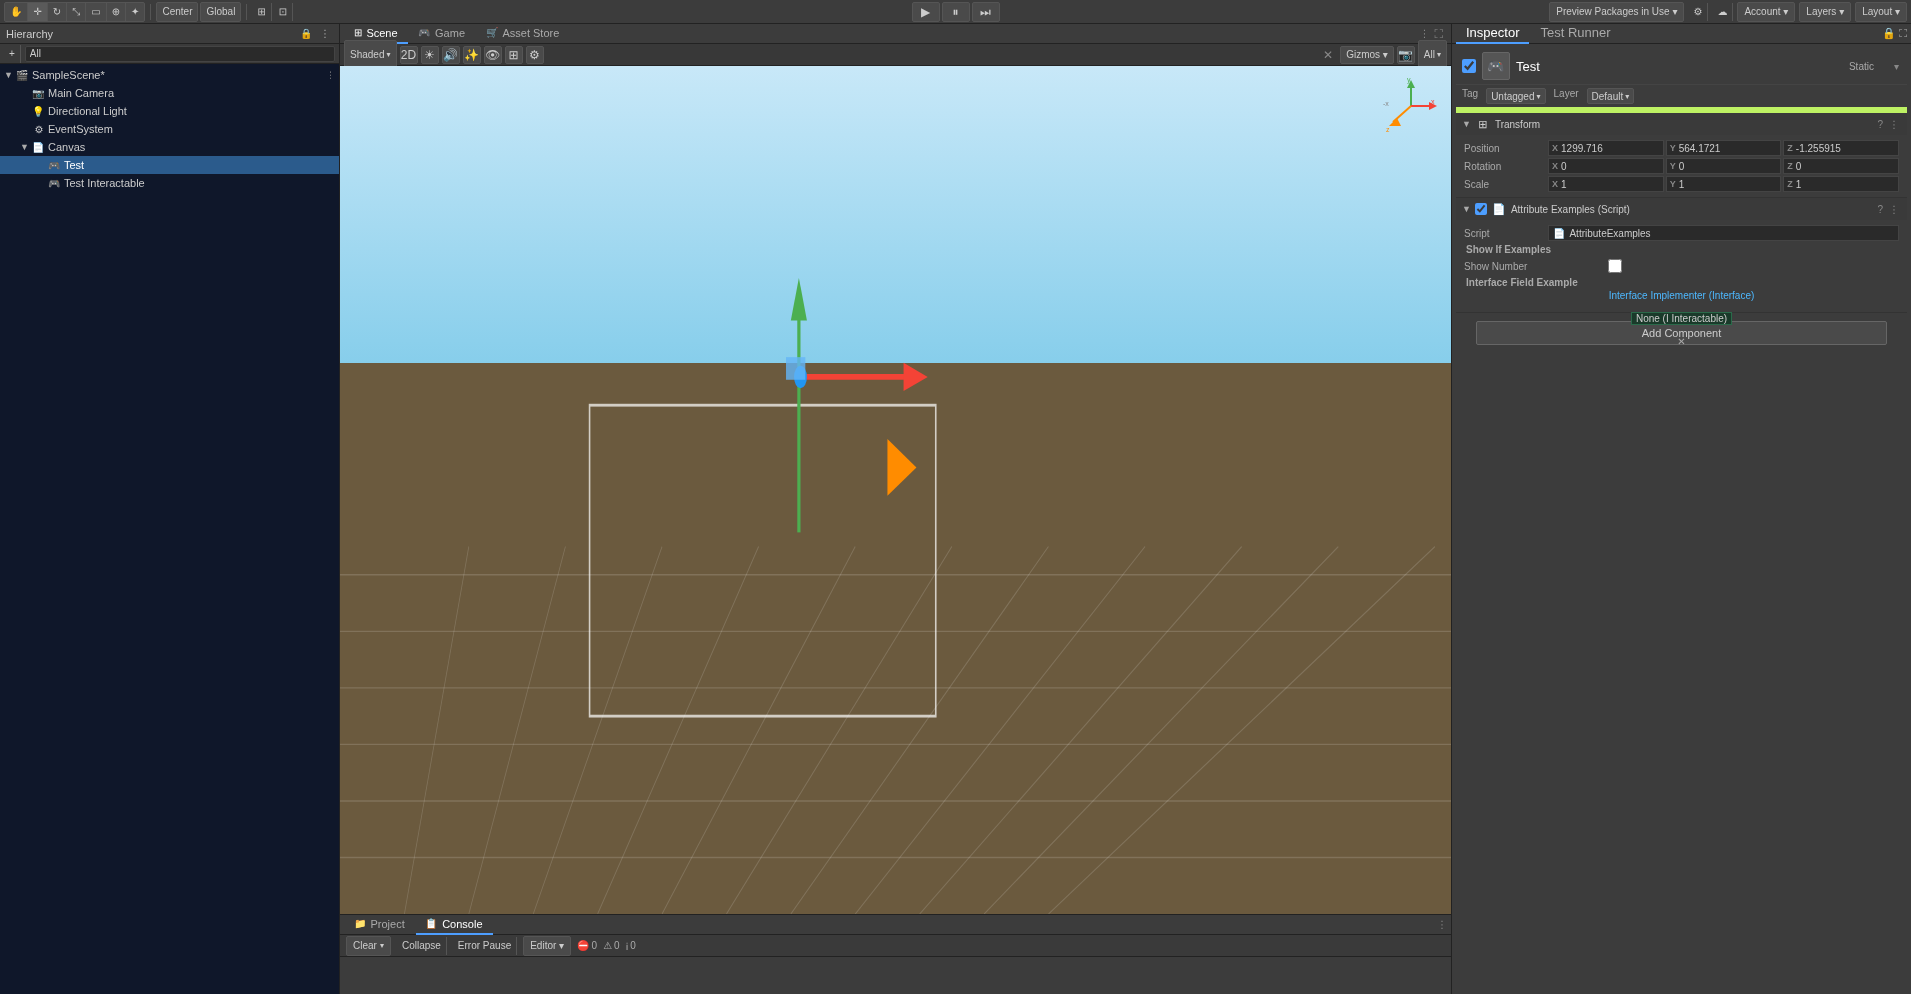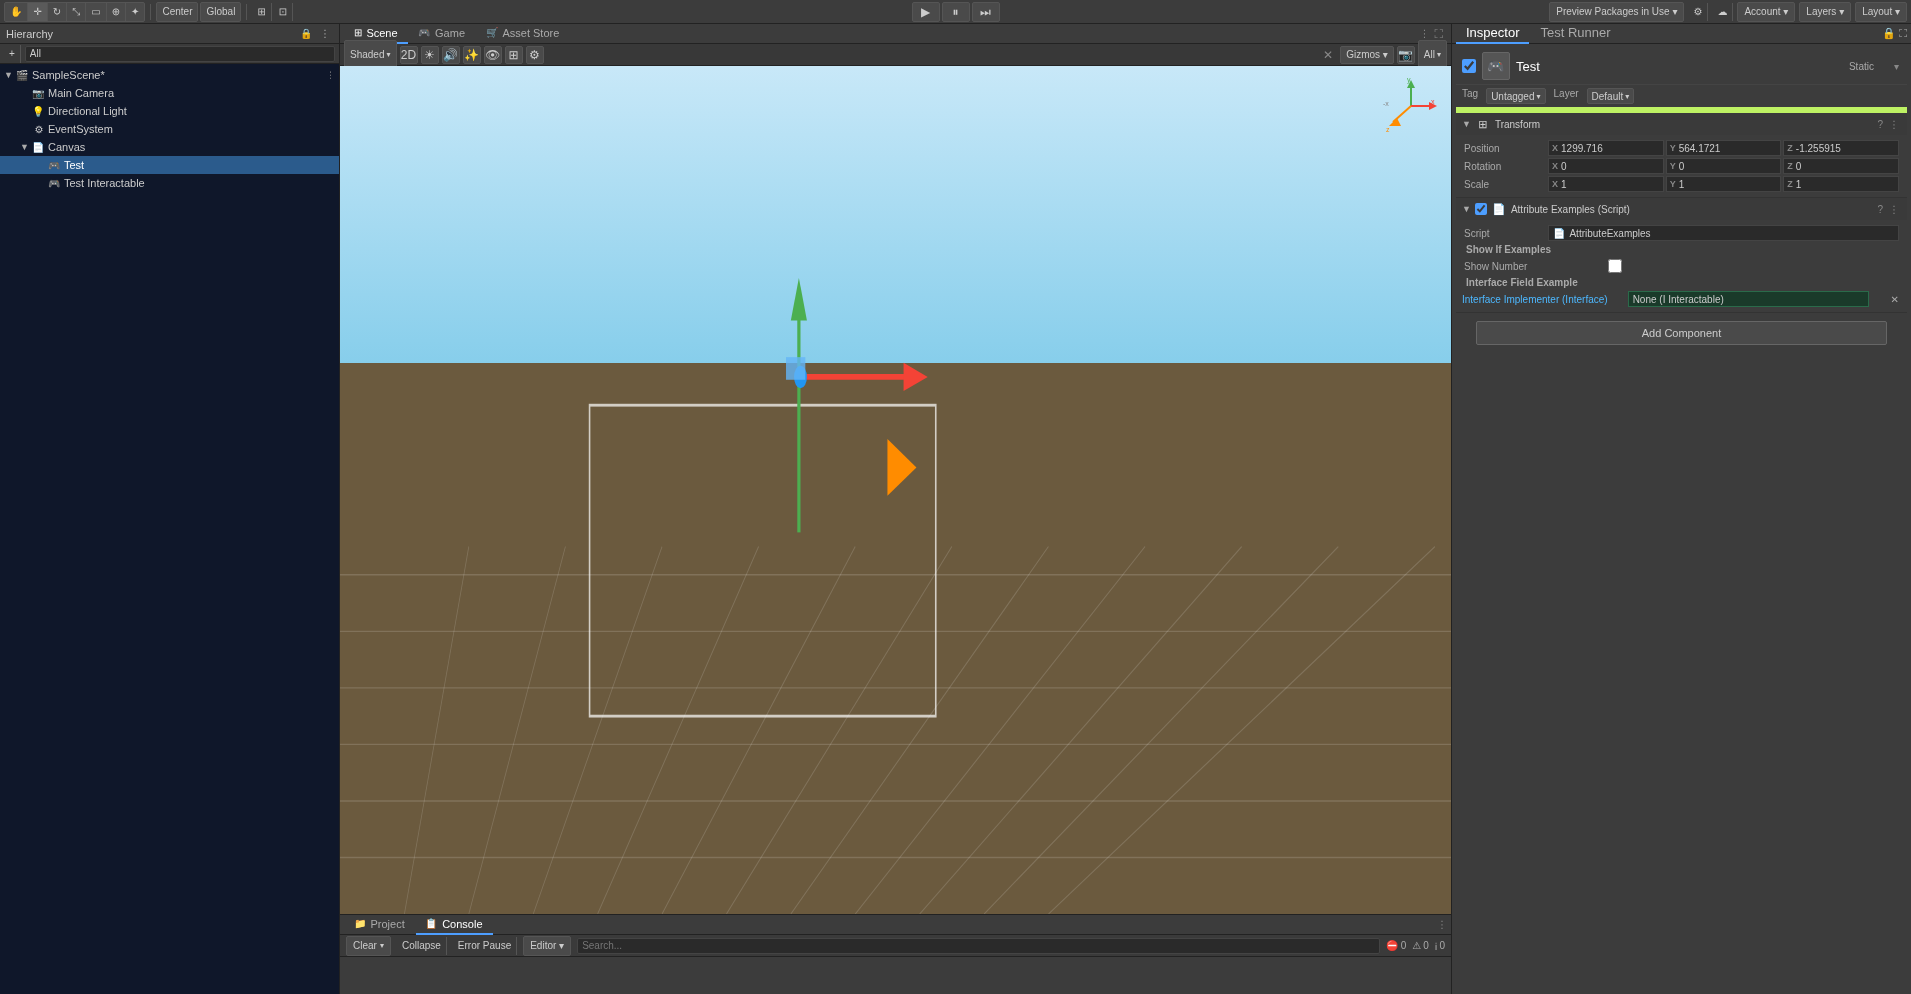--- a/index.html
+++ b/index.html
@@ -497,21 +497,22 @@
     .script-icon { color: #4db8ff; font-size: 10px; }
     .cb-field {
       width: 14px;
       height: 14px;
     }
 
     .interface-field-row {
       display: flex;
       align-items: center;
       height: 18px;
-      gap: 20px;
+      gap: 11px;
+      flex-direction: column;
     }
     .if-label {
       font-size: 10px;
       color: #4db8ff;
       cursor: pointer;
     }
     .if-field {
       flex: 1;
       height: 16px;
       background: #1a3a2a;
@@ -905,21 +906,20 @@
         </div>
         <div class="tg-btn">
           <span>Collapse</span>
         </div>
         <div class="tg-btn">
           <span>Error Pause</span>
         </div>
         <div class="dropdown-btn">
           <span>Editor ▾</span>
         </div>
-        <input class="console-search" type="text" placeholder="Search..." style="">
         <div class="console-counts">
           <div class="count-badge">
             <span>⛔</span>
             <span>0</span>
           </div>
           <div class="count-badge">
             <span>⚠</span>
             <span>0</span>
           </div>
           <div class="count-badge">

